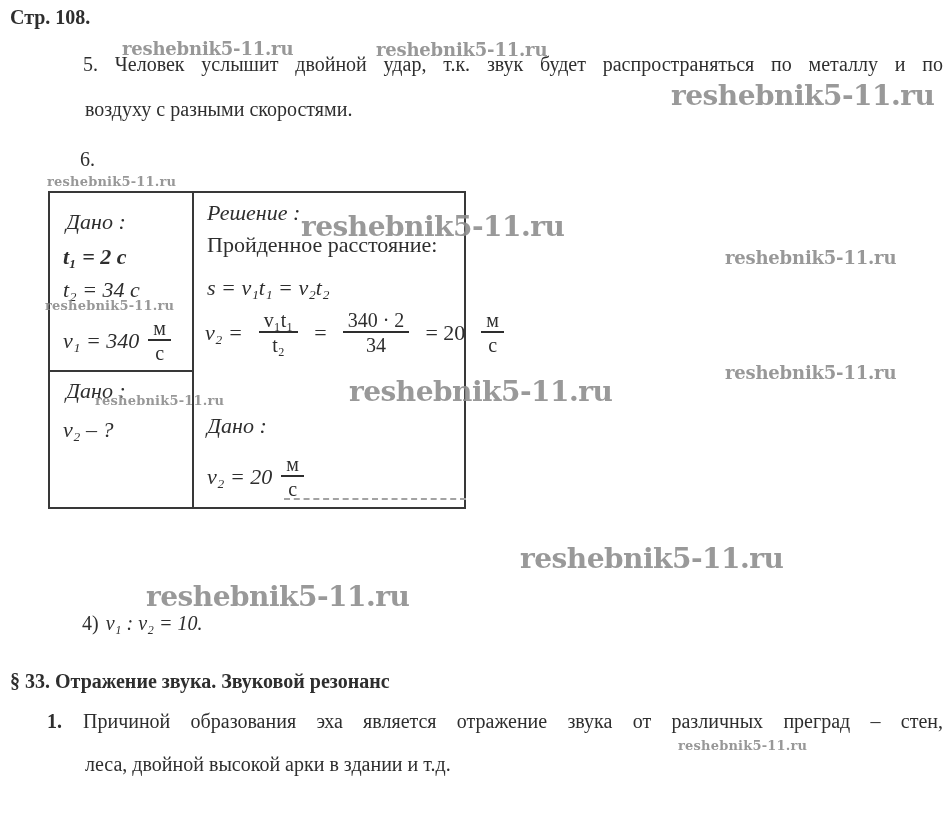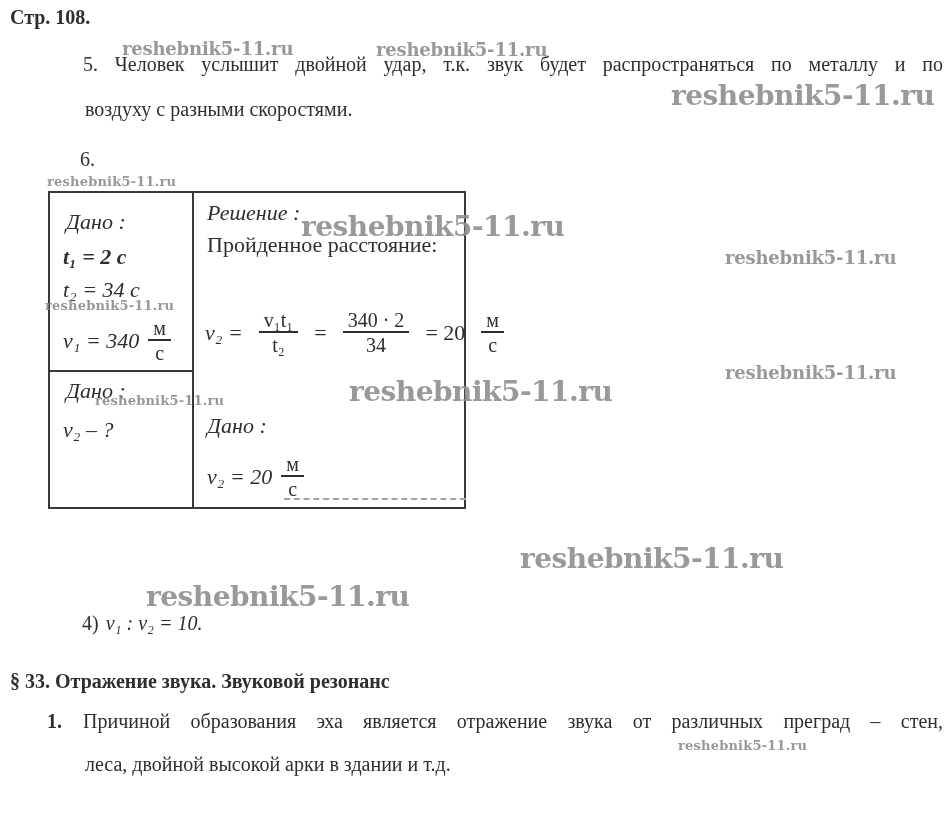--- a/index.html
+++ b/index.html
@@ -71,20 +71,21 @@
         <span class="fn">м</span>
         <span class="fd">с</span>
       </span>
     </div>
 
     <div class="cell-txt it" style="left:16px; top:185px;">Дано :</div>
     <div class="cell-txt it" style="left:13px; top:224px;">v₂ – ?</div>
 
     <div class="cell-txt it" style="left:157px; top:7px;">Решение :</div>
     <div class="cell-txt" style="left:157px; top:39px;">Пройденное расстояние:</div>
+    <div class="cell-txt it" style="left:157px; top:82px;">s = v₁t₁ = v₂t₂</div>
 
     <div class="cell-txt mrow" style="left:155px; top:116px;gap:16px;">
       <span class="it">v₂ =</span>
       <span class="frac it">
         <span class="fn">v₁t₁</span>
         <span class="fd">t₂</span>
       </span>
       <span class="up">=</span>
       <span class="frac up">
         <span class="fn">340 · 2</span>

